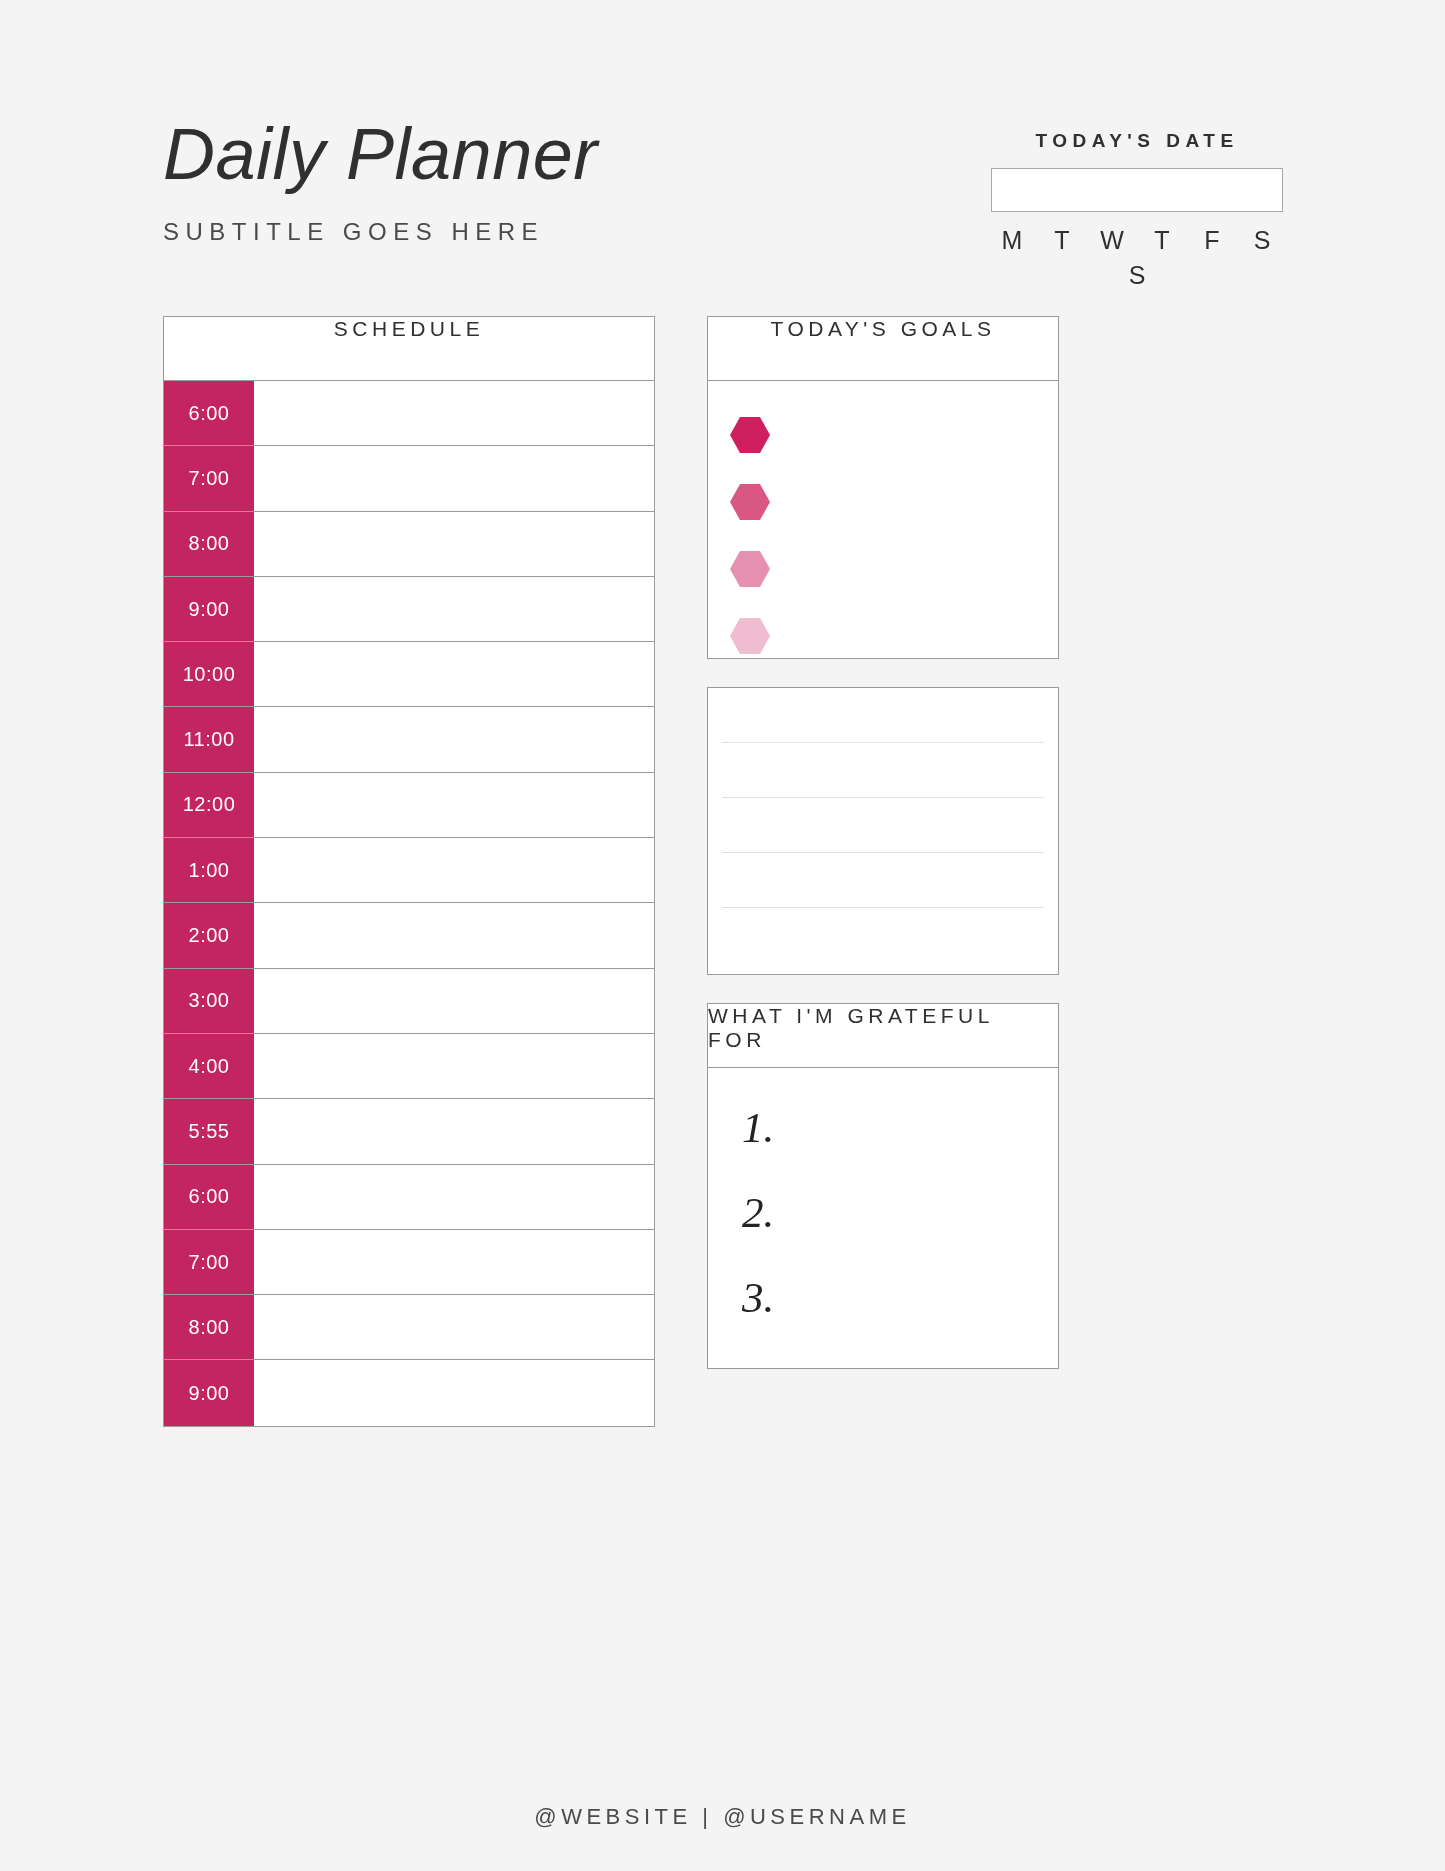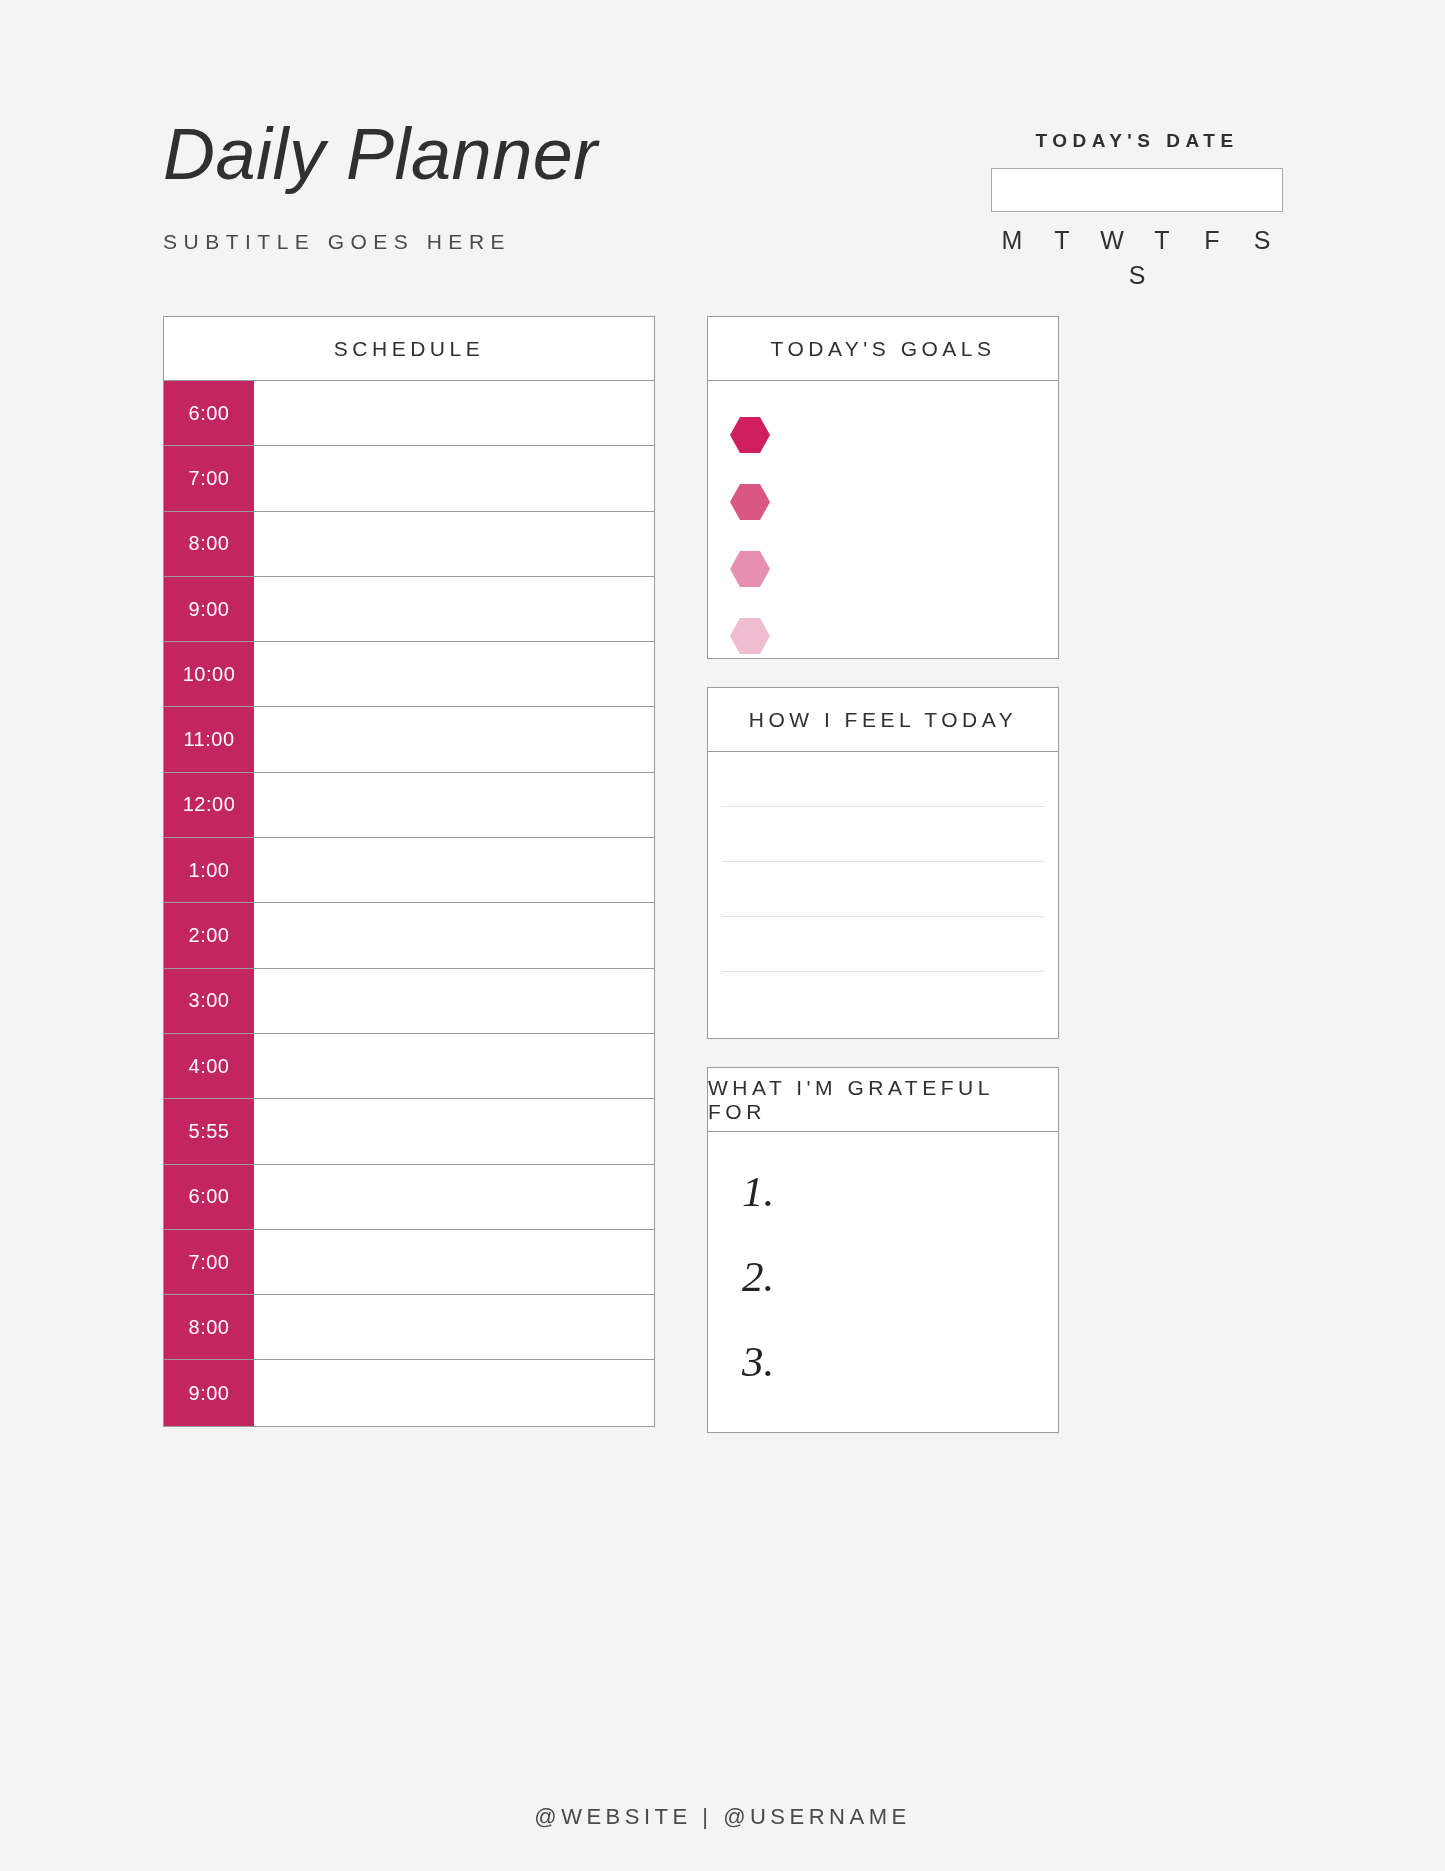--- a/index.html
+++ b/index.html
@@ -38,22 +38,22 @@
   .main-title {
     font-size: 72px;
     font-style: italic;
     font-weight: 400;
     letter-spacing: 0.5px;
     color: #303030;
     line-height: 1;
   }
 
   .subtitle {
-    margin-top: 40px;
-    font-size: 21px;
+    margin-top: 28px;
+    font-size: 24px;
     letter-spacing: 6.5px;
     color: #4a4a4a;
     font-weight: 400;
   }
 
   .date-block {
     position: absolute;
     right: 0;
     top: 12px;
     width: 292px;
@@ -112,21 +112,20 @@
     left: 0;
     top: 0;
     width: 492px;
     border: 1.5px solid #9a9a9a;
     background: #ffffff;
   }
 
   .panel-header {
     height: 64px;
     display: flex;
-    align-items: center;
     justify-content: center;
     background: #ffffff;
     border-bottom: 1.5px solid #9a9a9a;
   }
 
   .panel-header-text {
     font-size: 21px;
     letter-spacing: 4.5px;
     color: #303030;
     font-weight: 400;
@@ -333,23 +332,20 @@
         </div>
         <div class="goals-body">
           <div class="hex" id="hex0" style="background: rgb(208, 31, 95);"></div>
           <div class="hex" id="hex1" style="background: rgb(218, 86, 131);"></div>
           <div class="hex" id="hex2" style="background: rgb(230, 144, 176);"></div>
           <div class="hex" id="hex3" style="background: rgb(240, 188, 208);"></div>
         </div>
       </div>
 
       <div class="panel">
-        <div class="panel-header">
-          <span class="panel-header-text">HOW I FEEL TODAY</span>
-        </div>
         <div class="feel-body">
           <div class="rule-line"></div>
           <div class="rule-line"></div>
           <div class="rule-line"></div>
           <div class="rule-line"></div>
         </div>
       </div>
 
       <div class="panel">
         <div class="panel-header">

